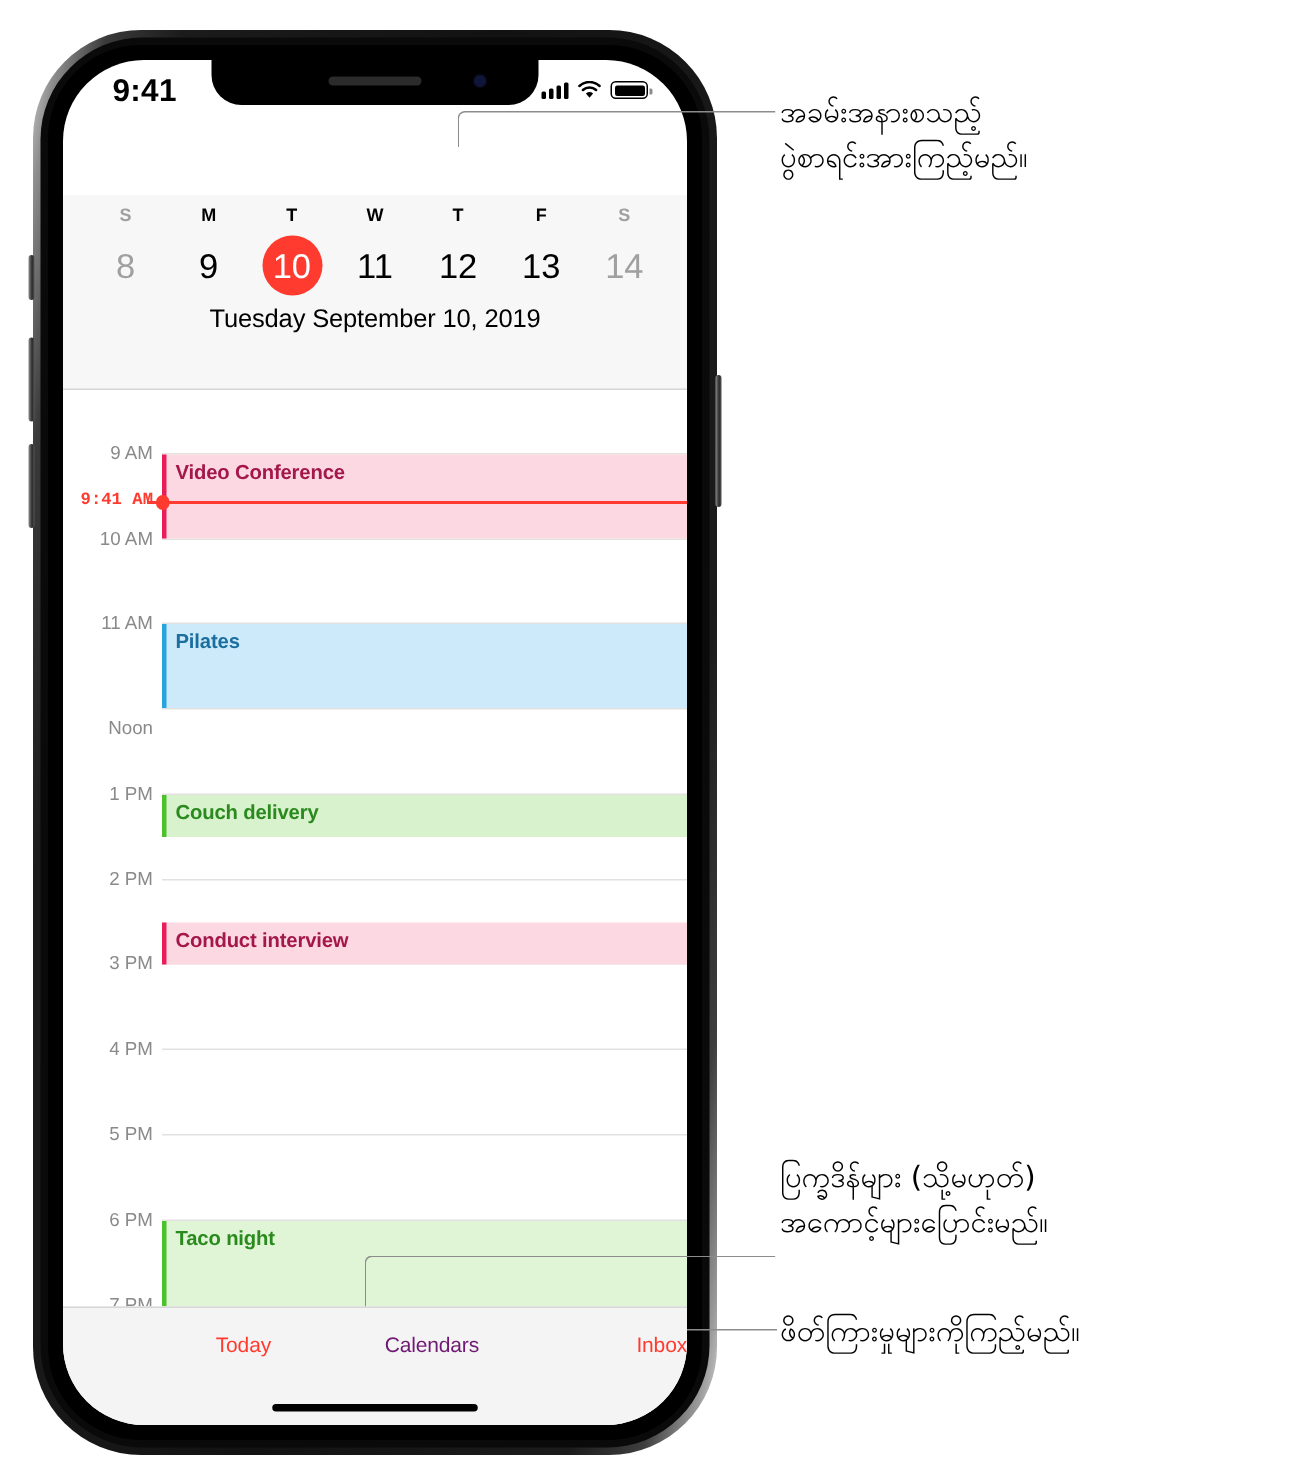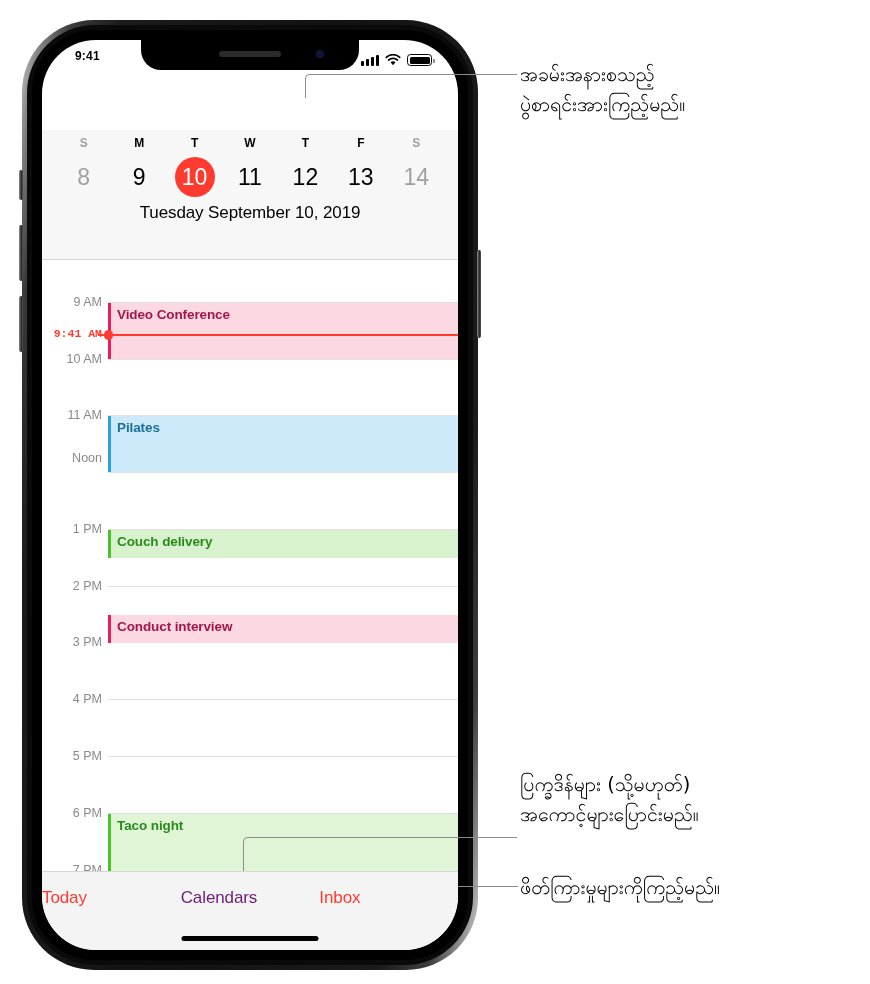--- a/index.html
+++ b/index.html
@@ -99,21 +99,21 @@
   #status-bar {
     position: absolute;
     top: 0; left: 0; right: 0;
     height: 40px;
     z-index: 30;
     pointer-events: none;
   }
   #status-time {
     position: absolute;
     left: 33px; top: 9px;
-    font-size: 12px;
+    font-size: 21px;
     font-weight: bold;
     color: #000;
     letter-spacing: 0.2px;
   }
   #status-right {
     position: absolute;
     right: 26px; top: 11px;
     display: flex;
     align-items: flex-end;
     gap: 6px;
@@ -334,22 +334,22 @@
     z-index: 20;
   }
   #tab-items {
     display: flex;
     align-items: flex-start;
     padding-top: 16px;
     height: 56px;
   }
   #tab-items .tab {
     flex: 1;
-    text-align: left;
-    font-size: 17px;
+    text-align: right;
+    font-size: 14px;
     color: #ff3b30;
     cursor: pointer;
     letter-spacing: -0.1px;
   }
   #home-indicator {
     position: absolute;
     bottom: 9px;
     left: 50%;
     transform: translateX(-50%);
     width: 137px; height: 5px;
@@ -452,21 +452,21 @@
 
     <div id="timeline">
       <div id="timeline-inner">
           <div class="hour-line" style="top: 41px;"></div>
           <div class="hour-label" style="top: 41px;">9 AM</div>
           <div class="hour-line" style="top: 98px;"></div>
           <div class="hour-label" style="top: 98px;">10 AM</div>
           <div class="hour-line" style="top: 154px;"></div>
           <div class="hour-label" style="top: 154px;">11 AM</div>
           <div class="hour-line" style="top: 211px;"></div>
-          <div class="hour-label" style="top: 197px; padding-left: 16px;">Noon</div>
+          <div class="hour-label" style="top: 224px; padding-left: 16px;">Noon</div>
           <div class="hour-line" style="top: 268px;"></div>
           <div class="hour-label" style="top: 268px;">1 PM</div>
           <div class="hour-line" style="top: 325px;"></div>
           <div class="hour-label" style="top: 325px;">2 PM</div>
           <div class="hour-line" style="top: 381px;"></div>
           <div class="hour-label" style="top: 381px;">3 PM</div>
           <div class="hour-line" style="top: 438px;"></div>
           <div class="hour-label" style="top: 438px;">4 PM</div>
           <div class="hour-line" style="top: 495px;"></div>
           <div class="hour-label" style="top: 495px;">5 PM</div>

